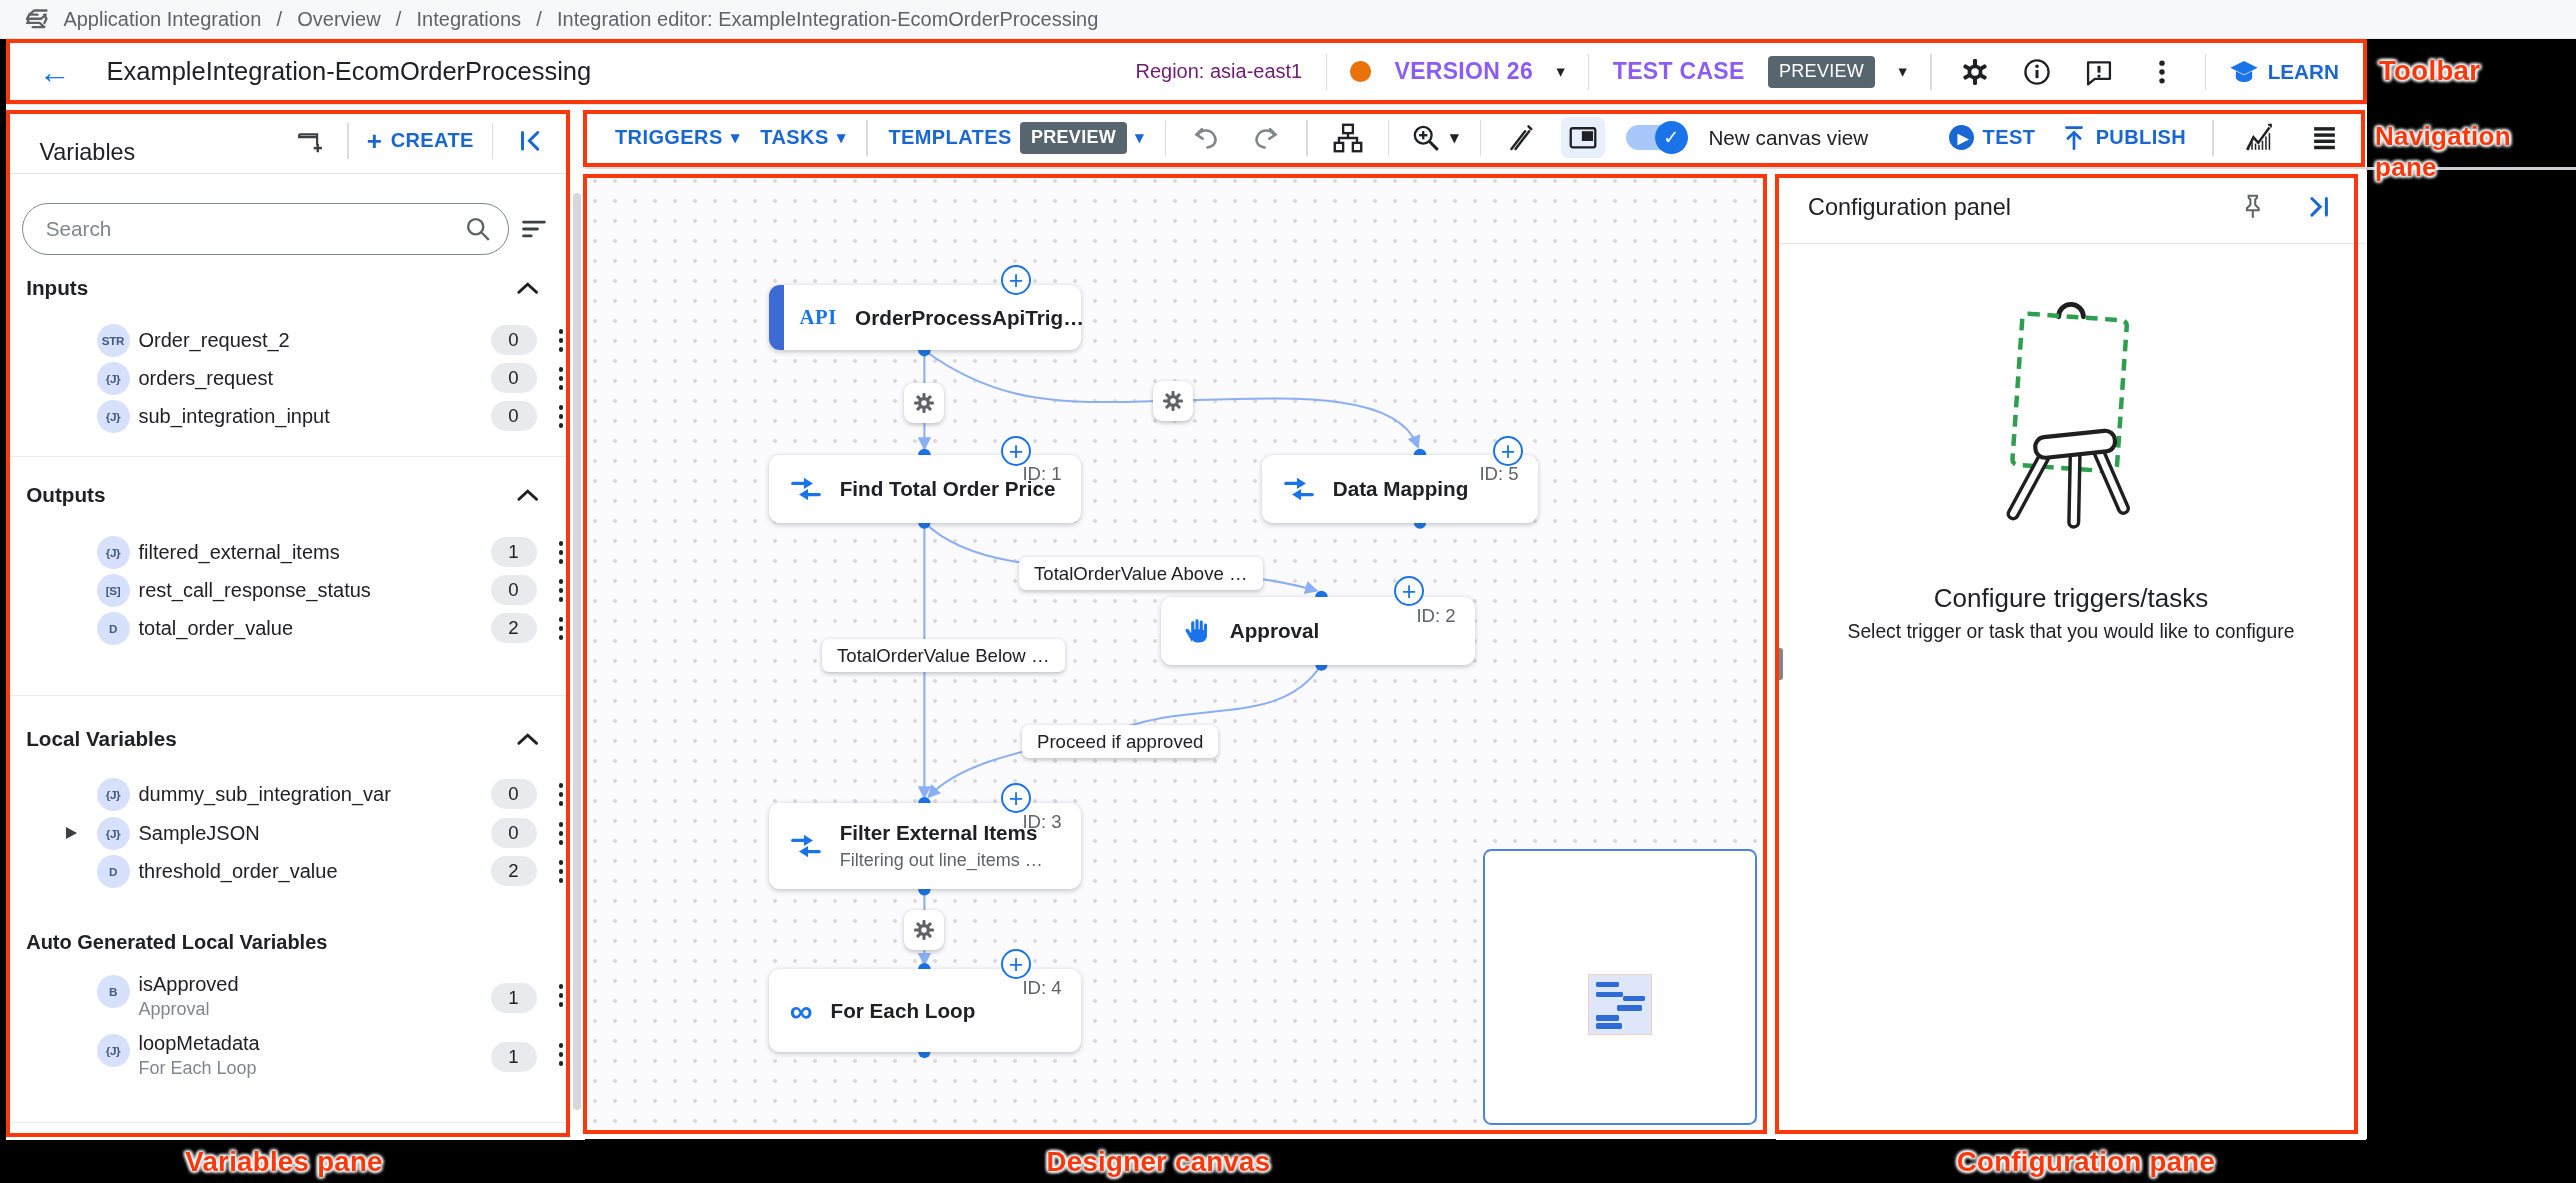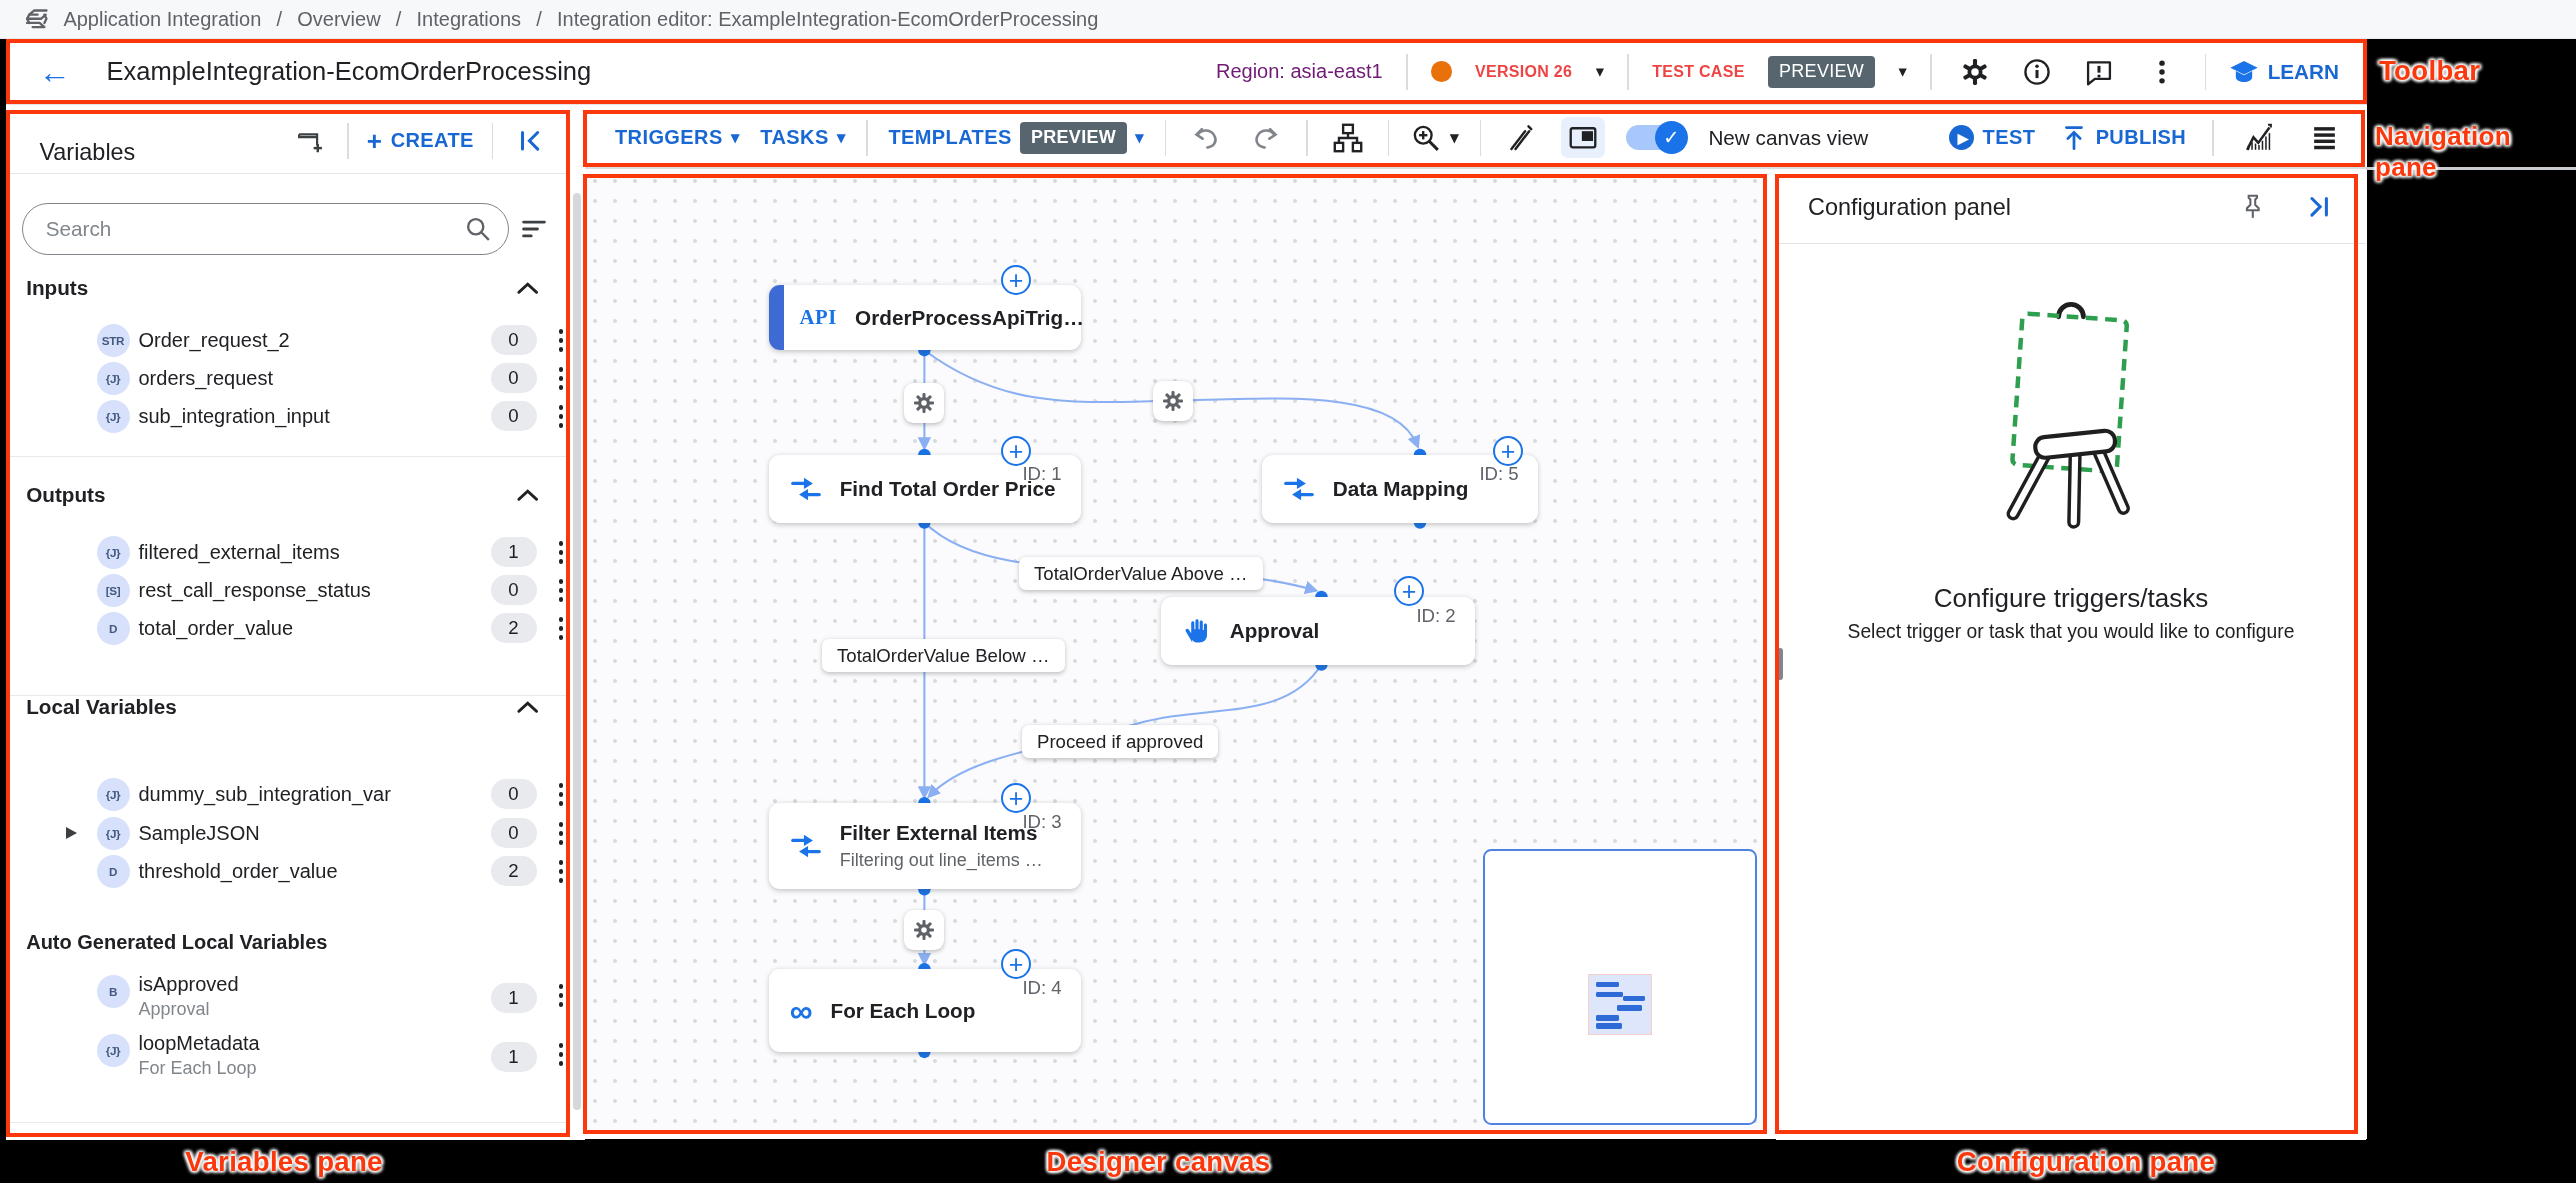--- a/index.html
+++ b/index.html
@@ -15,21 +15,21 @@
   #content{left:5.5px;top:39px;width:2361px;height:1100px;background:#fff;}
 
   
   #toolbar{left:5.5px;top:39px;width:2361px;height:66px;background:#fff;border-bottom:1.4px solid #e3e5e8;display:flex;align-items:center;padding:0 27.6px 0 33px;}
   #toolbar .title{font-size:25.5px;color:#202124;margin-left:36px;}
   .back{font-size:32px;color:#1a73e8;line-height:1;}
   .tb-right{margin-left:auto;display:flex;align-items:center;gap:23.4px;}
   .region{color:#701a75;font-size:20px;}
   .vsep{width:1.4px;height:36px;background:#dadce0;}
   .dotver{width:20.7px;height:20.7px;border-radius:50%;background:#e8710a;}
-  .bold-label{font-size:16px;font-weight:bold;color:#ef4444;letter-spacing:0.3px;}
+  .bold-label{font-size:23px;font-weight:bold;color:#8b5cf6;letter-spacing:0.3px;}
   .caret{font-size:16.5px;color:#202124;}
   .caret.blue{color:#1967d2;}
   .badge-preview{background:#57656f;color:#fff;font-size:18px;padding:5.5px 11px;border-radius:4.1px;letter-spacing:0.3px;}
   .icon-btn{width:39px;height:39px;display:flex;align-items:center;justify-content:center;}
   .learn{display:flex;align-items:center;gap:8.3px;color:#1967d2;font-weight:bold;font-size:20.7px;}
 
   
   #nav{left:585px;top:108px;width:1782px;height:61px;background:#fff;border-bottom:2.1px solid #dadce0;display:flex;align-items:center;padding:0 23.4px 0 30px;gap:20.7px;}
   .navbtn{display:flex;align-items:center;gap:8.3px;color:#1967d2;font-weight:bold;font-size:20px;letter-spacing:0.4px;}
   .pip-wrap{background:#e8f0fe;border-radius:6.9px;padding:6.9px;display:flex;}
@@ -379,21 +379,21 @@
       <span class="vdots"></span>
     </div>
     <div class="vrow" style="top:500px;">
       <span class="vbadge">D</span>
       <span class="vname">total_order_value</span>
       <span class="vcount">2</span>
       <span class="vdots"></span>
     </div>
     <div class="vdivider" style="top:587px;"></div>
 
-    <div class="sec-head" style="top:582px;height:34px;">
+    <div class="sec-head" style="top:614px;height:34px;">
       <span>Local Variables</span>
       <span class="chev">
           <svg width="23.4" height="16.5" viewBox="0 0 34 24" fill="none" stroke="#202124" stroke-width="4" stroke-linecap="round">
             <path d="M4 18 L17 6 L30 18"></path>
           </svg>
         </span>
     </div>
     <div class="vrow" style="top:666px;">
       <span class="vbadge">{J}</span>
       <span class="vname">dummy_sub_integration_var</span>

